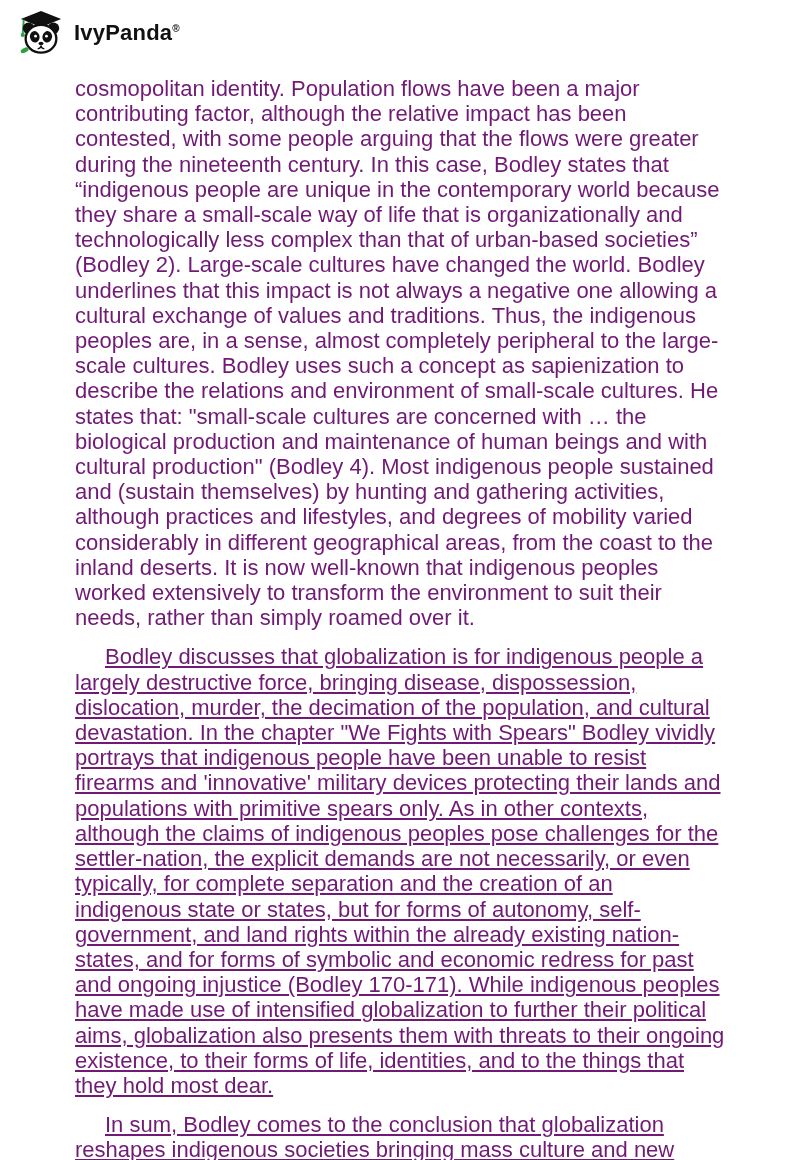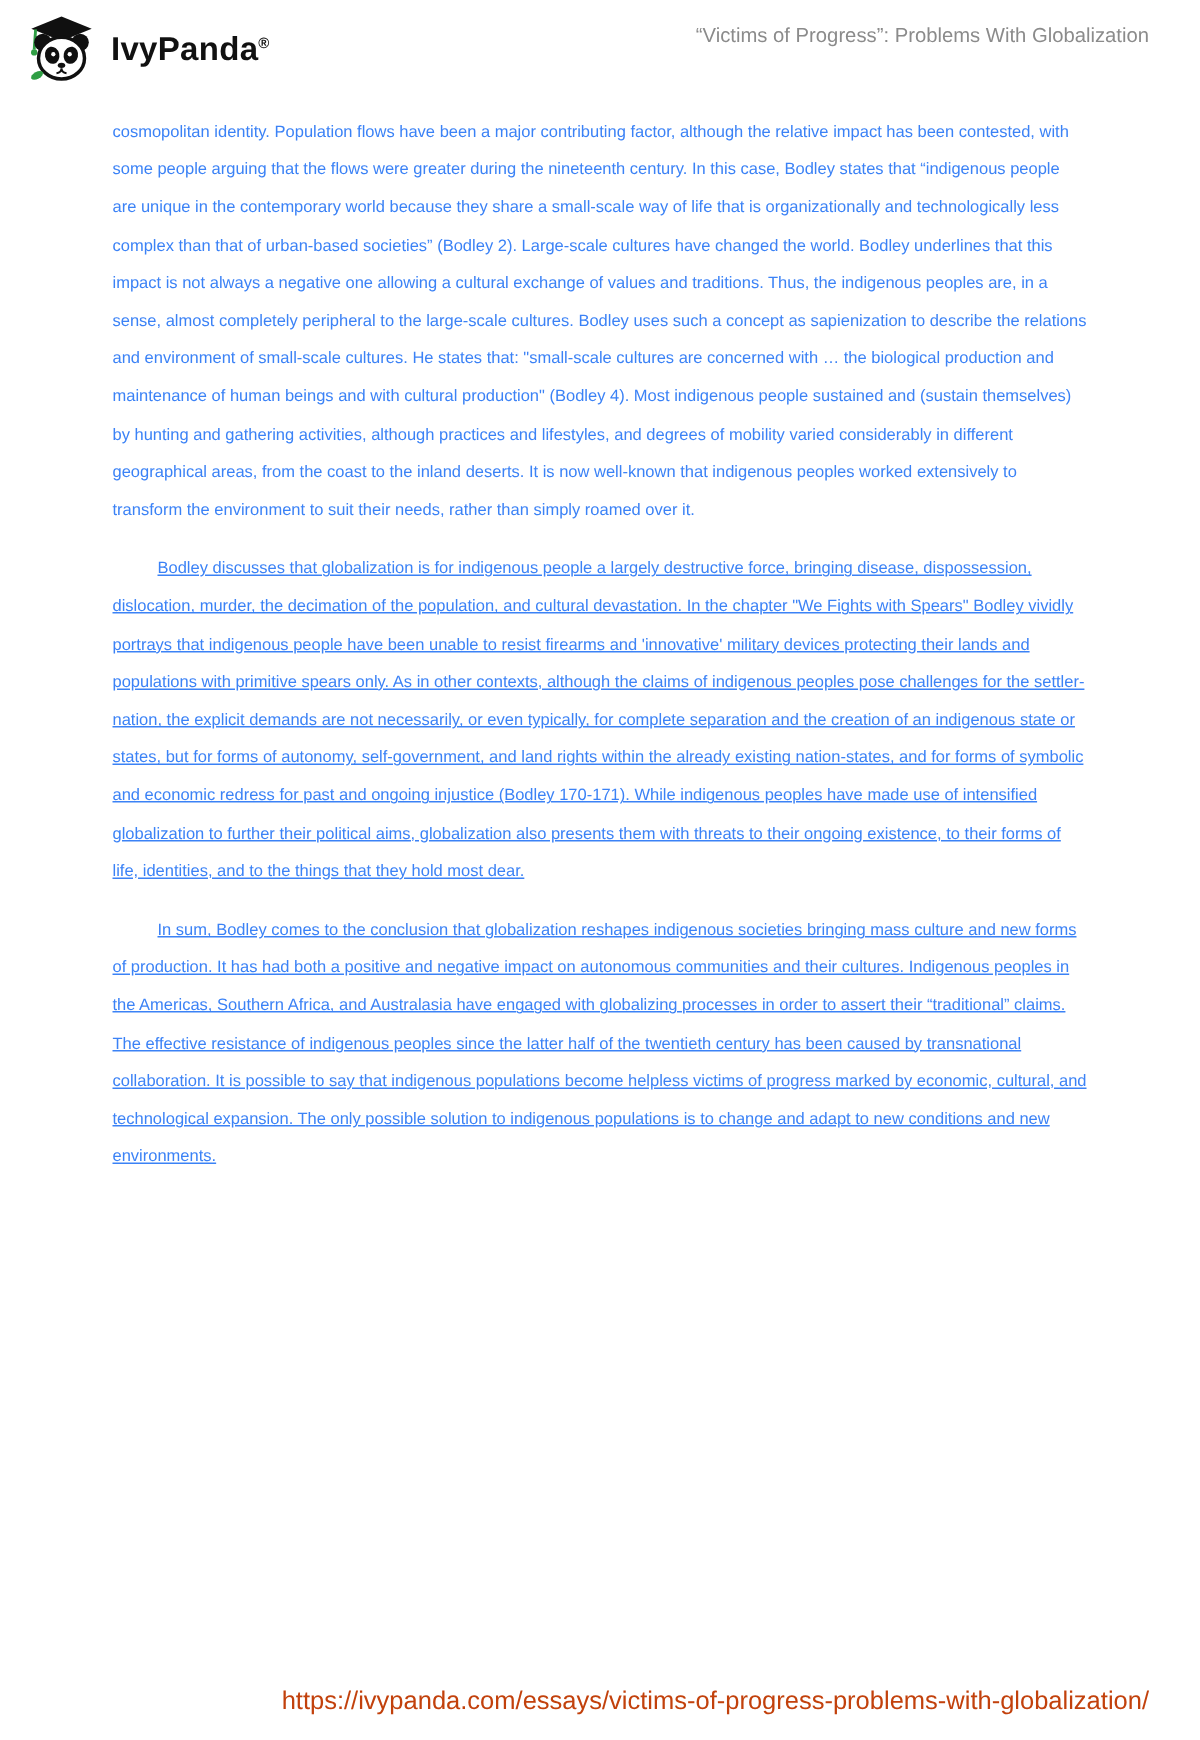--- a/index.html
+++ b/index.html
@@ -56,23 +56,23 @@
     align-self: flex-start;
     margin-top: 6px;
     text-align: right;
   }
   
   .content {
     padding: 14px 75px 0 75px;
     flex: 1 1 auto;
   }
   .content p {
-    font-size: 11px;
+    font-size: 22px;
     line-height: 25.2px;
-    color: #3b82f6;
+    color: #701a75;
     margin-bottom: 14px;
     text-align: left;
   }
   .content p.indent {
     text-indent: 30px;
     text-decoration: underline;
   }
   
   .footer {
     padding: 0 34px 16px 34px;
@@ -109,21 +109,20 @@
           <circle cx="29.7" cy="27.3" r="1.5" fill="#ffffff"></circle>
 
           <ellipse cx="24" cy="35" rx="2.6" ry="1.8" fill="#101010"></ellipse>
           <path d="M24 37 Q24 40 20.5 40.5 M24 37 Q24 40 27.5 40.5" stroke="#101010" stroke-width="1.4" fill="none"></path>
 
           <ellipse cx="7" cy="42" rx="4.5" ry="2.4" fill="#2f9e44" transform="rotate(-28 7 42)"></ellipse>
         </svg>
       </span>
       <span class="brand-name"><span>IvyPanda</span><span class="brand-reg">®</span></span>
     </div>
-    <div class="page-title">“Victims of Progress”: Problems With Globalization</div>
   </div>
 
   <div class="content">
     <p>cosmopolitan identity. Population flows have been a major contributing factor, although the relative impact has been contested, with some people arguing that the flows were greater during the nineteenth century. In this case, Bodley states that “indigenous people are unique in the contemporary world because they share a small-scale way of life that is organizationally and technologically less complex than that of urban-based societies” (Bodley 2). Large-scale cultures have changed the world. Bodley underlines that this impact is not always a negative one allowing a cultural exchange of values and traditions. Thus, the indigenous peoples are, in a sense, almost completely peripheral to the large-scale cultures. Bodley uses such a concept as sapienization to describe the relations and environment of small-scale cultures. He states that: "small-scale cultures are concerned with … the biological production and maintenance of human beings and with cultural production" (Bodley 4). Most indigenous people sustained and (sustain themselves) by hunting and gathering activities, although practices and lifestyles, and degrees of mobility varied considerably in different geographical areas, from the coast to the inland deserts. It is now well-known that indigenous peoples worked extensively to transform the environment to suit their needs, rather than simply roamed over it.</p>
     <p class="indent">Bodley discusses that globalization is for indigenous people a largely destructive force, bringing disease, dispossession, dislocation, murder, the decimation of the population, and cultural devastation. In the chapter "We Fights with Spears" Bodley vividly portrays that indigenous people have been unable to resist firearms and 'innovative' military devices protecting their lands and populations with primitive spears only. As in other contexts, although the claims of indigenous peoples pose challenges for the settler-nation, the explicit demands are not necessarily, or even typically, for complete separation and the creation of an indigenous state or states, but for forms of autonomy, self-government, and land rights within the already existing nation-states, and for forms of symbolic and economic redress for past and ongoing injustice (Bodley 170-171). While indigenous peoples have made use of intensified globalization to further their political aims, globalization also presents them with threats to their ongoing existence, to their forms of life, identities, and to the things that they hold most dear.</p>
     <p class="indent">In sum, Bodley comes to the conclusion that globalization reshapes indigenous societies bringing mass culture and new forms of production. It has had both a positive and negative impact on autonomous communities and their cultures. Indigenous peoples in the Americas, Southern Africa, and Australasia have engaged with globalizing processes in order to assert their “traditional” claims. The effective resistance of indigenous peoples since the latter half of the twentieth century has been caused by transnational collaboration. It is possible to say that indigenous populations become helpless victims of progress marked by economic, cultural, and technological expansion. The only possible solution to indigenous populations is to change and adapt to new conditions and new environments.</p>
   </div>
 
   <div class="footer">
     <span class="footer-url">https://ivypanda.com/essays/victims-of-progress-problems-with-globalization/</span>

